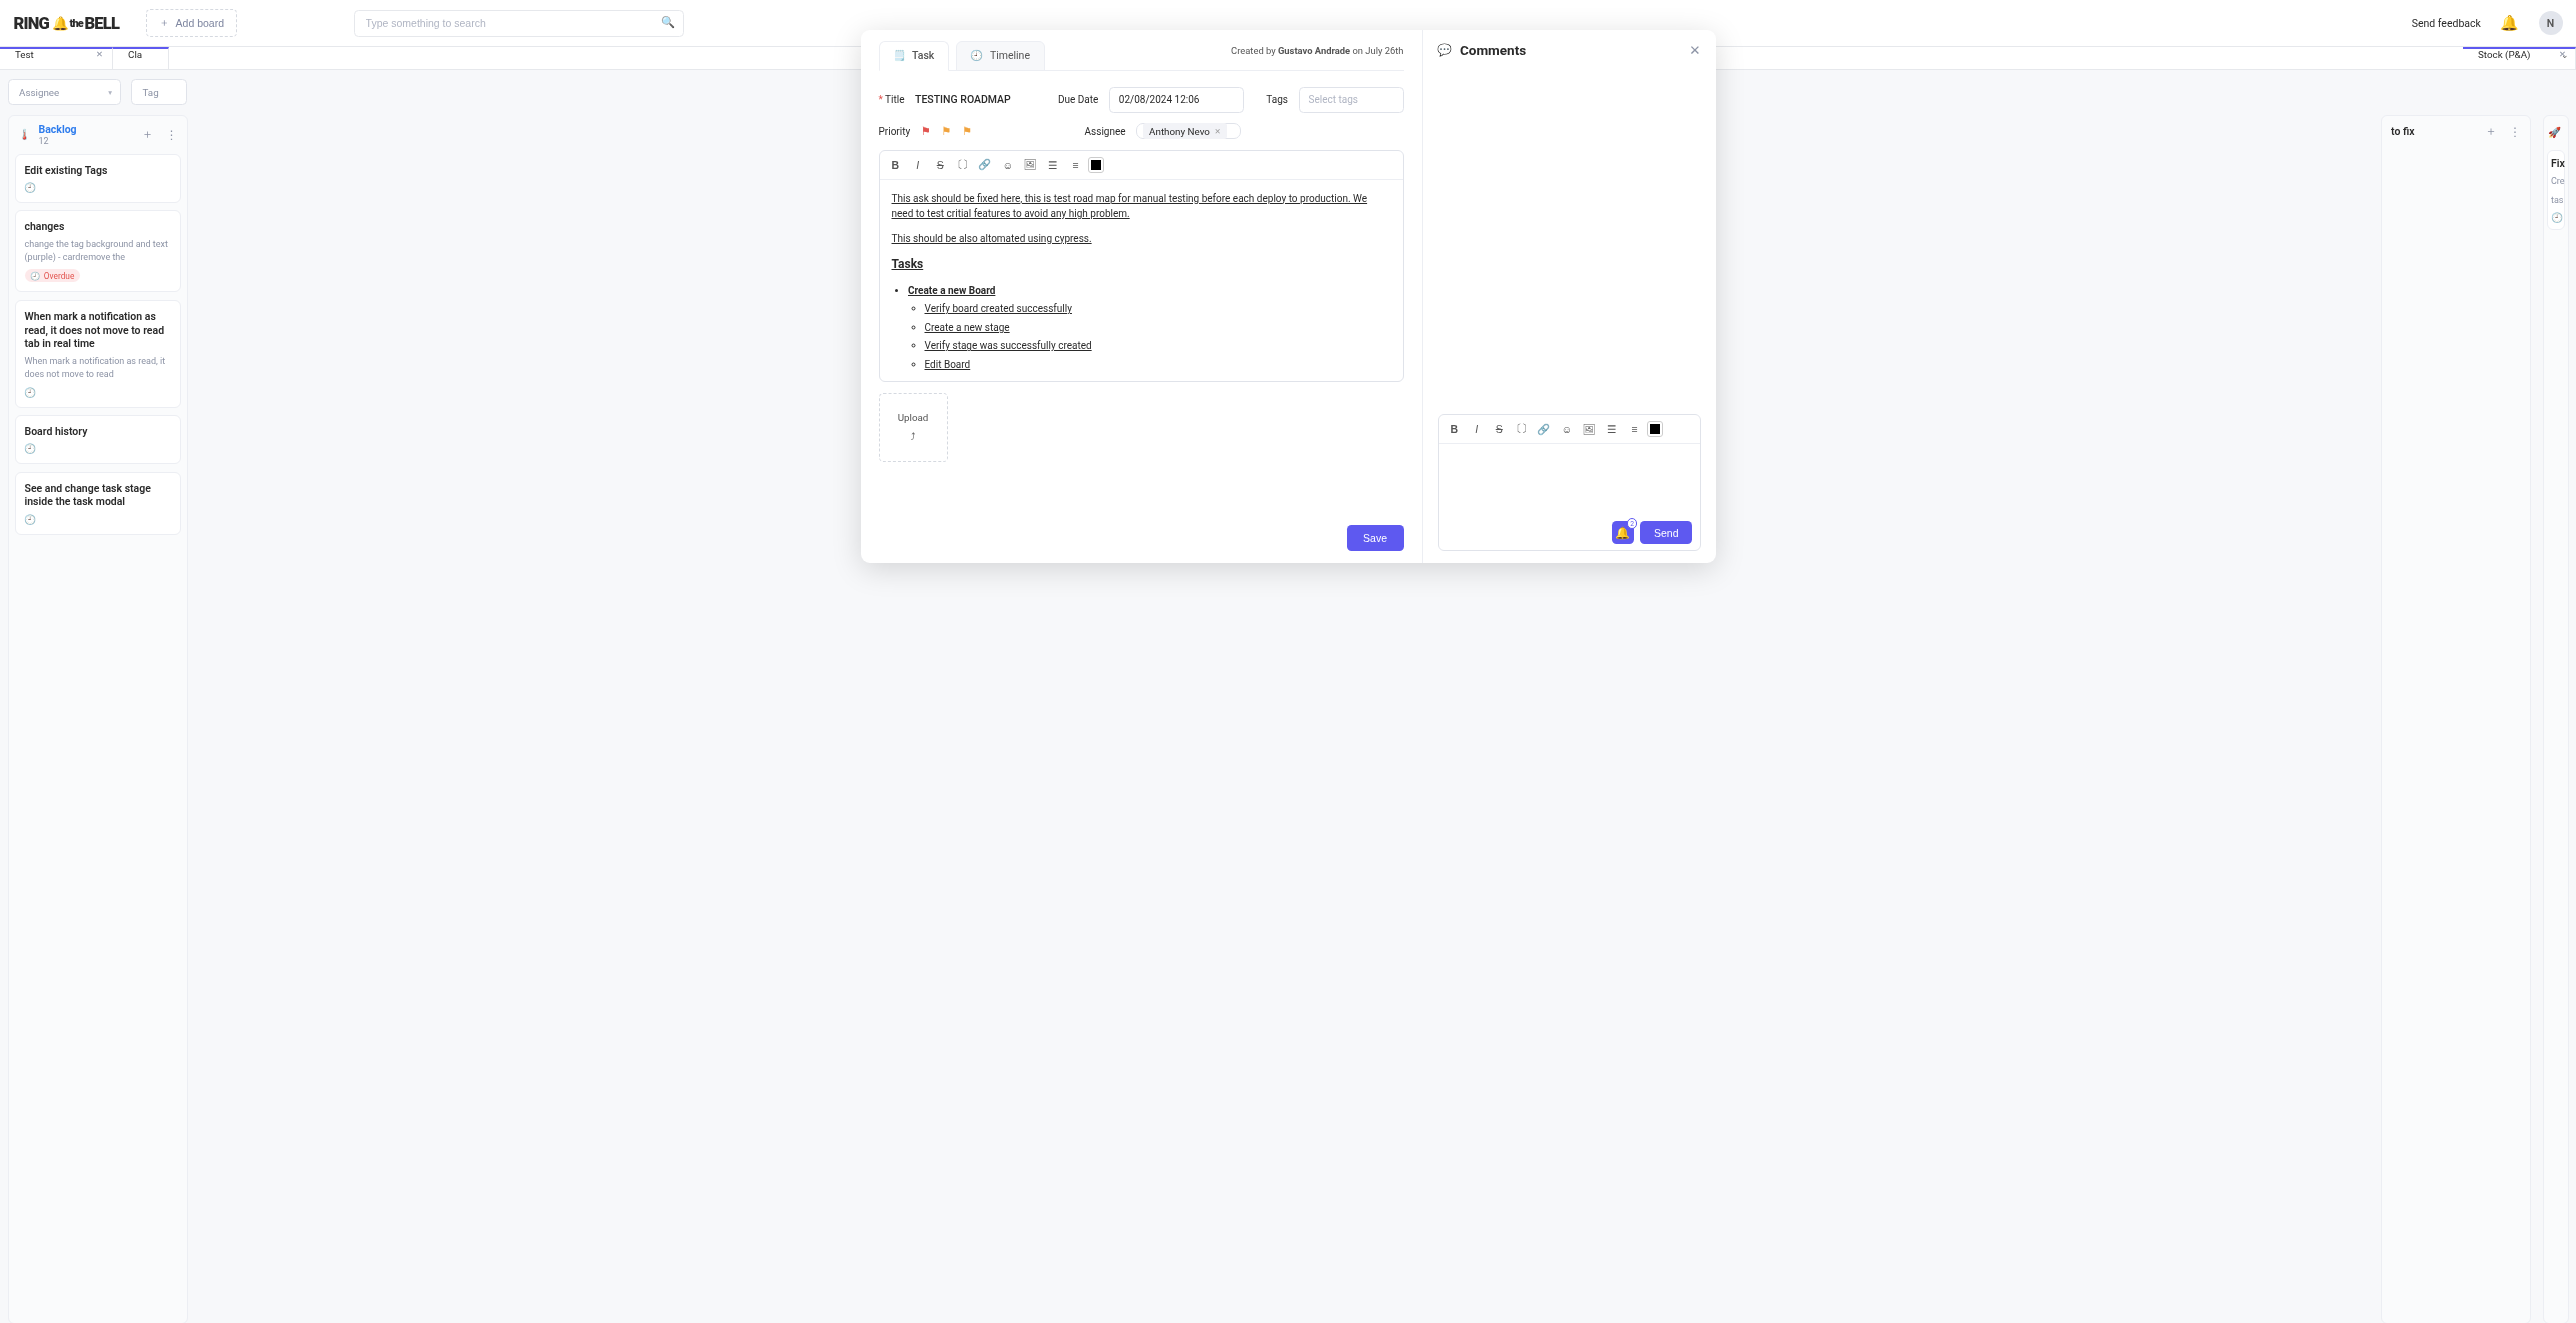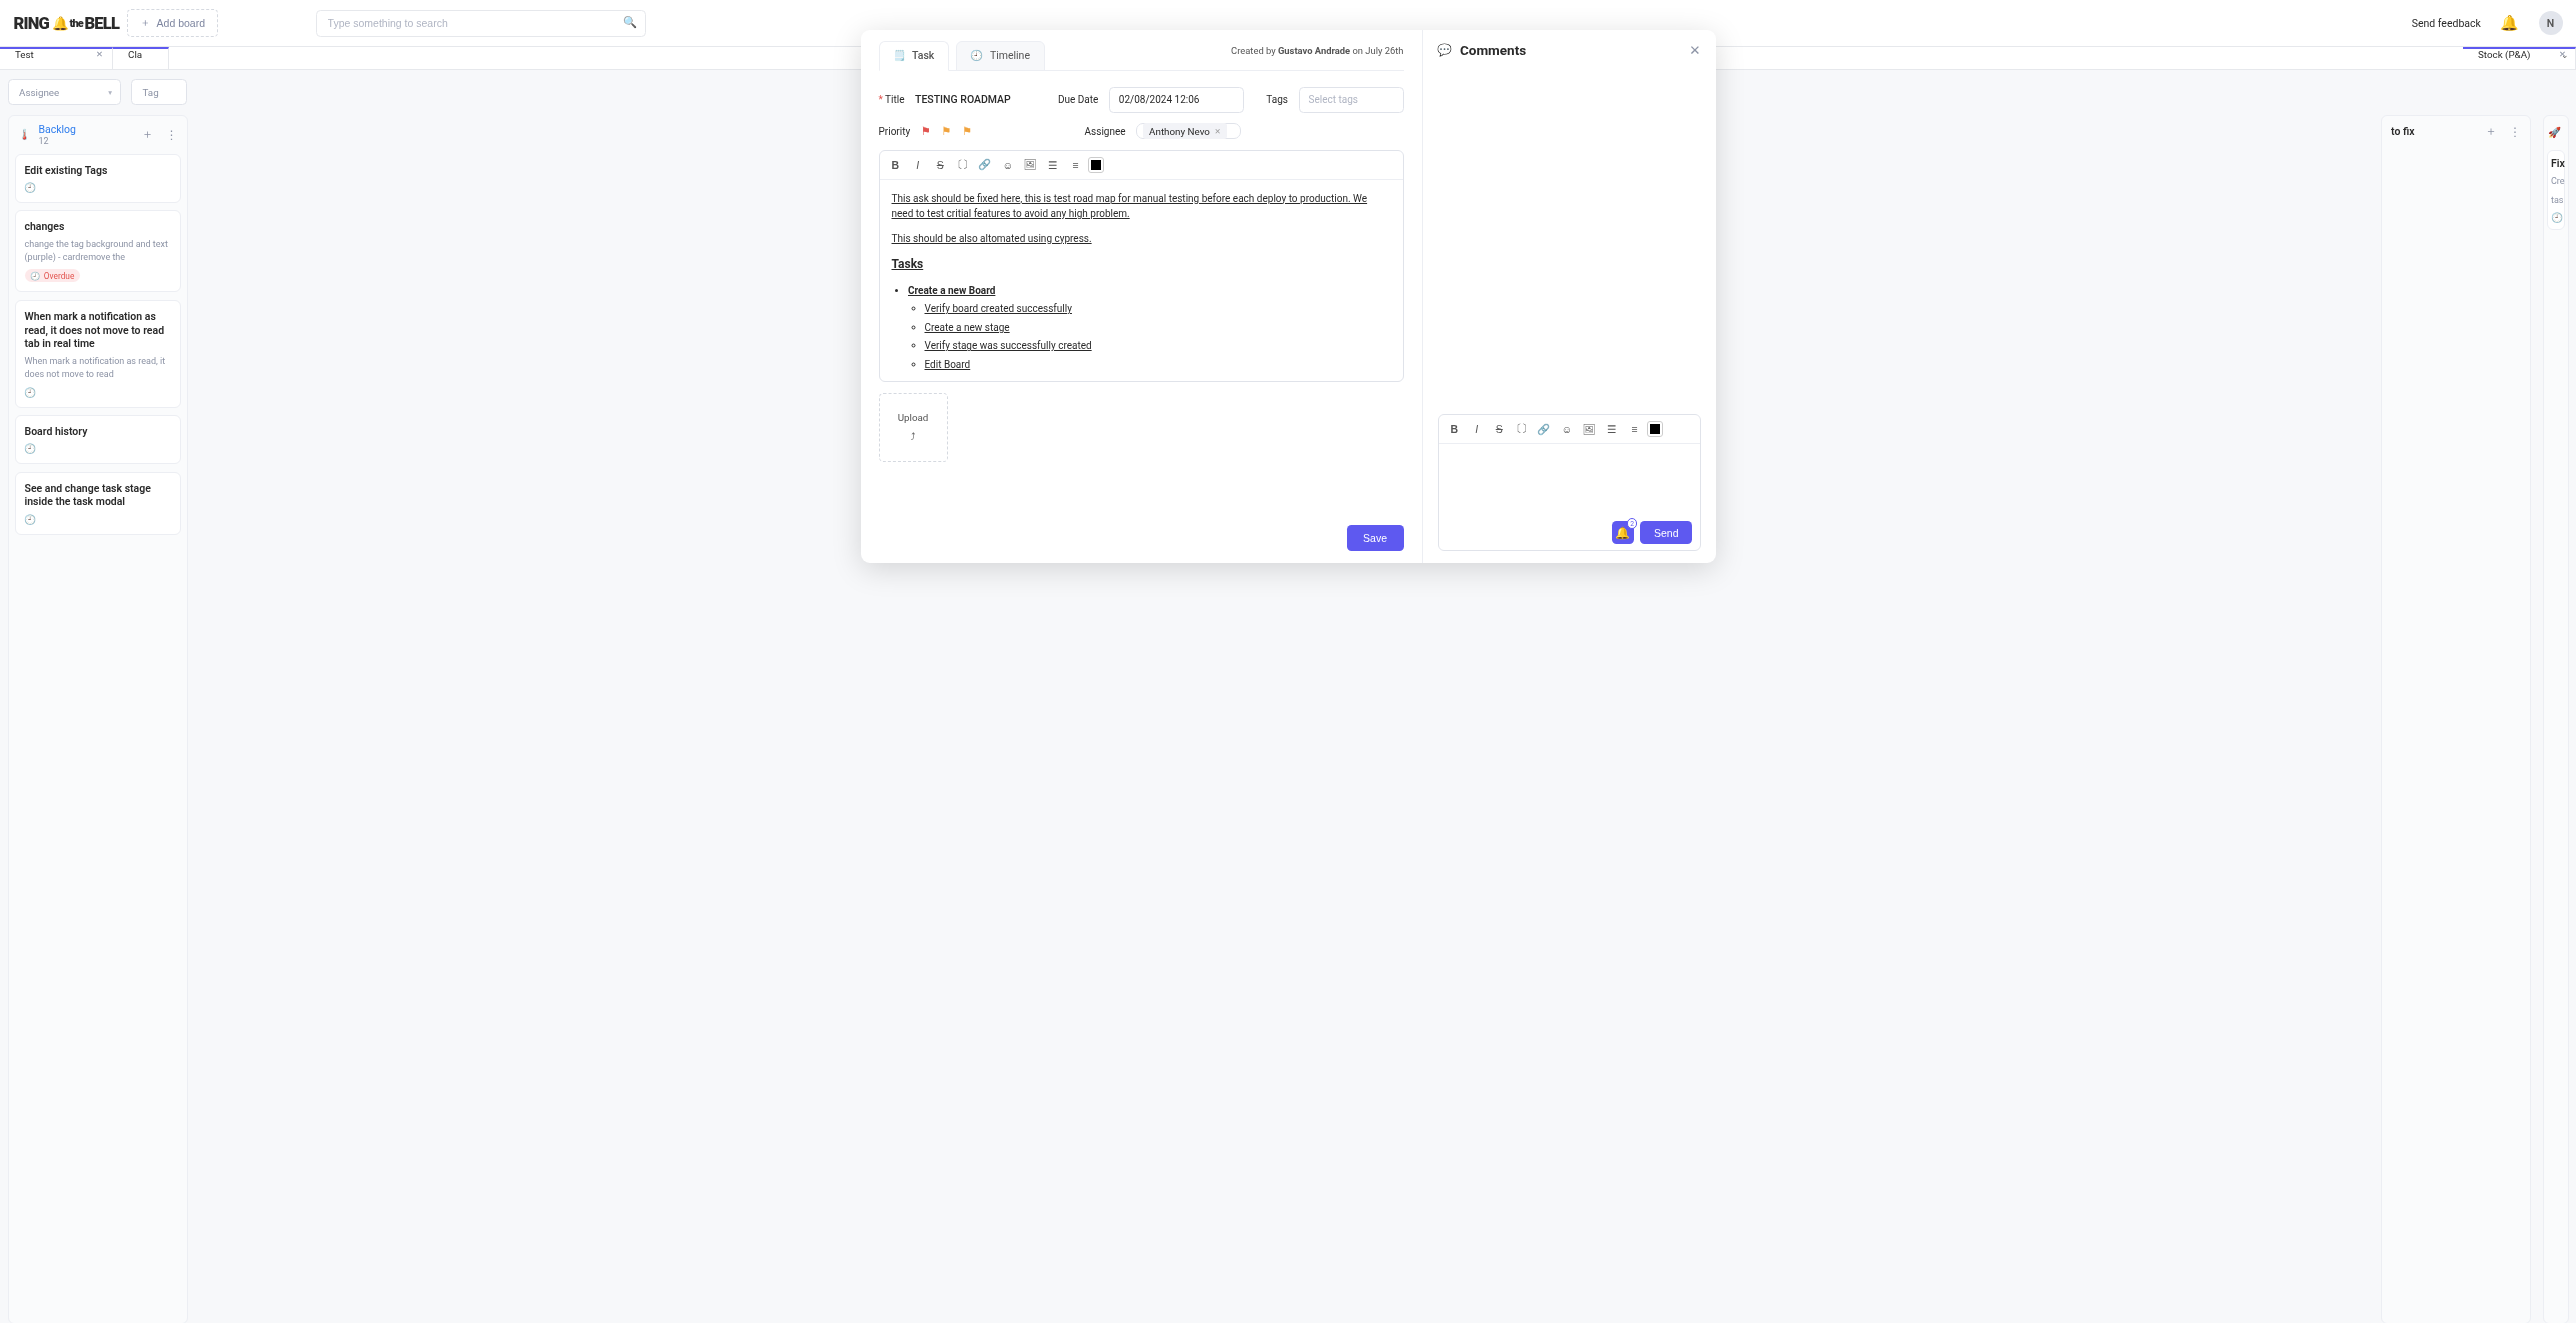--- a/index.html
+++ b/index.html
@@ -1,19 +1,19 @@
 <!DOCTYPE html>
 <html style="font-size:12px"><head>
 <meta charset="utf-8">
 <style>
   * { box-sizing: border-box; margin: 0; padding: 0; }
   html, body { width: 100%; height: 100%; font-family: -apple-system, BlinkMacSystemFont, "Segoe UI", Roboto, Helvetica, Arial, sans-serif; background: #f7f8fa; color: #2a2a2a; overflow: hidden; }
   
   
-  .topbar { height: 47px; border-bottom: 0.8px solid #e6e8ec; display: flex; align-items: center; padding: 0 13.5px; gap: 8px; background: #fff; }
+  .topbar { height: 47px; border-bottom: 0.8px solid #e6e8ec; display: flex; align-items: center; padding: 0 13.5px; gap: 27px; background: #fff; }
   .logo { font-weight: 900; font-size: 16.5px; letter-spacing: -0.8px; display: flex; align-items: center; gap: 3px; }
   .logo .bell { color: #f5c518; font-size: 13.5px; }
   .add-board-btn { border: 0.8px dashed #d5d9e0; background: #fff; color: #7e86a0; padding: 6px 12px; border-radius: 4.5px; display: flex; align-items: center; gap: 6px; font-size: 10.5px; cursor: pointer; }
   .search-wrap { flex: 0 0 330px; position: relative; margin-left: 90px; }
   .search-wrap input { width: 100%; height: 27px; border: 0.8px solid #e6e8ec; border-radius: 4.5px; padding: 0 27px 0 10.5px; font-size: 10.5px; color: #333; }
   .search-wrap input::placeholder { color: #b0b5c3; }
   .search-wrap .mag { position: absolute; right: 9px; top: 6.8px; color: #9aa0ad; font-size: 11.3px; }
   .topbar-right { margin-left: auto; display: flex; align-items: center; gap: 19.5px; }
   .send-feedback { font-size: 10.5px; color: #2a2a2a; cursor: pointer; }
   .bell-btn { font-size: 15px; color: #444; cursor: pointer; }
@@ -43,21 +43,21 @@
   .card-title { font-size: 10.5px; font-weight: 600; margin-bottom: 4.5px; line-height: 1.3; }
   .card-desc { font-size: 9px; color: #8c93a5; line-height: 1.4; margin-bottom: 6px; }
   .card-foot { display: flex; align-items: center; gap: 4.5px; }
   .clock-icn { font-size: 9.8px; color: #b0b5c3; }
   .overdue { background: #fde9ea; color: #e2544f; font-size: 8.3px; padding: 1.5px 6px; border-radius: 7.5px; display: inline-flex; align-items: center; gap: 3px; }
 
   
   .accent { width: 15px; height: 19.5px; border-radius: 3px; display: flex; align-items: center; justify-content: center; font-size: 10.5px; }
   .accent.blue { color: #2f7ded; }
   .accent.green { color: #3cc97f; }
-  .col-head .backlog-title { color: #2f7ded; font-weight: 400; }
+  .col-head .backlog-title { color: #2f7ded; font-weight: 700; }
 
   
   .modal-overlay { position: fixed; inset: 0; background: rgba(0,0,0,0); display: flex; align-items: flex-start; justify-content: center; padding-top: 30px; }
   .modal { width: 855px; height: 533px; background: #fff; border-radius: 9px; box-shadow: 0 6px 30px rgba(0,0,0,.15); display: flex; overflow: hidden; }
   .modal-main { flex: 1; border-right: 0.8px solid #eceef3; display: flex; flex-direction: column; padding: 10.5px 18px 12px; }
   .modal-side { width: 293px; display: flex; flex-direction: column; padding: 12px 15px; }
 
   
   .modal-top { display: flex; align-items: flex-start; justify-content: space-between; }
   .modal-tabs { display: flex; gap: 7.5px; }

